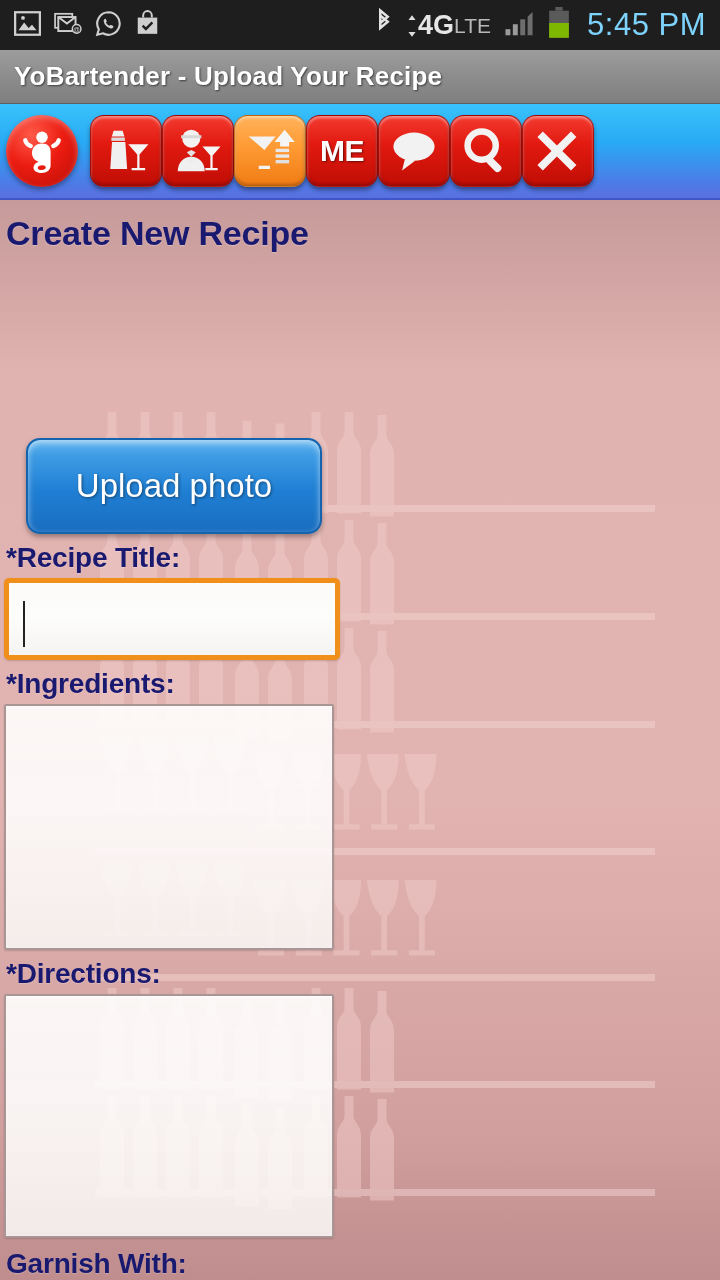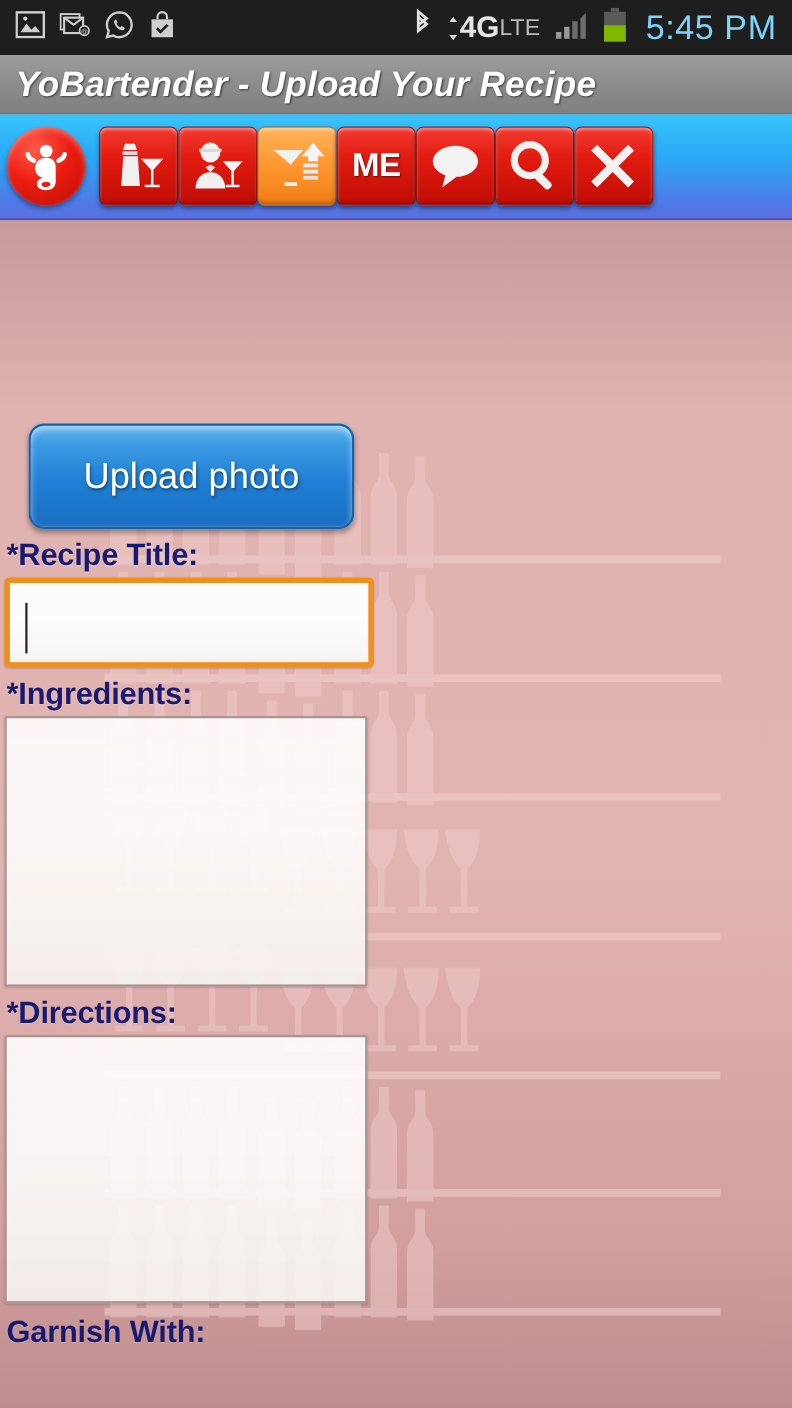--- a/index.html
+++ b/index.html
@@ -23,42 +23,41 @@
   .lte-wrap{ display:flex; align-items:flex-end; }
 
   
   .titlebar{
     width:720px; height:54px;
     background:linear-gradient(to bottom,#9d9d9d 0%,#8e8e8e 45%,#7f7f7f 100%);
     display:flex; align-items:center; padding-left:14px;
     border-bottom:1px solid #5f5f5f;
   }
   .titlebar .t{
-    font-size:32px; font-weight:bold; color:#fff;
+    font-size:26px; font-weight:bold; color:#fff;
     text-shadow:1px 1px 2px rgba(0,0,0,.55);
     letter-spacing:.2px;
-    font-style:italic;
   }
 
   
   .toolbar{
     width:720px; height:96px; position:relative;
     background:linear-gradient(to bottom,#39c3fb 0%,#29a9f5 42%,#4b7de8 82%,#5b6fe0 100%);
     display:flex; align-items:center; padding:0 6px;
     border-bottom:2px solid #3f56c8;
   }
   .logo{
     width:72px; height:72px; border-radius:50%;
     background:radial-gradient(circle at 36% 28%, #ff5b4a 0%, #ec1c11 45%, #b80d06 100%);
     box-shadow:0 3px 5px rgba(0,0,0,.35), inset 0 3px 6px rgba(255,255,255,.35);
     display:flex; align-items:center; justify-content:center;
     flex:0 0 auto; margin-right:12px;
   }
   .tbtn{
-    width:72px; height:72px; margin:0 0; border-radius:7px;
+    width:72px; height:72px; margin:0 0; border-radius:14px;
     display:flex; align-items:center; justify-content:center;
     flex:0 0 auto; position:relative;
     box-shadow:0 3px 4px rgba(0,0,0,.4), inset 0 2px 3px rgba(255,255,255,.45),
                inset 0 -2px 3px rgba(0,0,0,.25);
     border:1px solid rgba(120,0,0,.5);
   }
   .tbtn.red{ background:linear-gradient(to bottom,#f33a30 0%,#e21a10 40%,#c00d05 100%); }
   .tbtn.orange{ background:linear-gradient(to bottom,#ffb25a 0%,#ff9a33 45%,#f07b13 100%);
                 border-color:rgba(150,70,0,.5); }
   .tbtn .me{
@@ -328,20 +327,21 @@
         </g>
       <rect x="95" y="881" width="560" height="7" fill="#f3d4d3"></rect>
 
       <g transform="translate(100,896) scale(1.5,1.45)">
           <use href="#shelfbottles"></use>
         </g>
       <rect x="95" y="989" width="560" height="7" fill="#f3d4d3"></rect>
     </g>
   </svg>
 
+  <div class="page-title">Create New Recipe</div>
 
   <div class="form">
 
     <div class="upload-btn">
       <span>Upload photo</span>
     </div>
 
     <label class="lbl">*Recipe Title:</label>
     <div class="inp">
       <span class="caret"></span>

